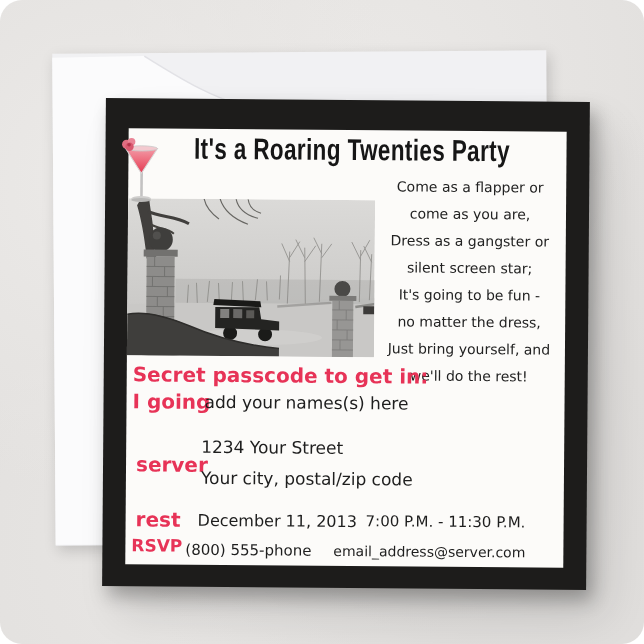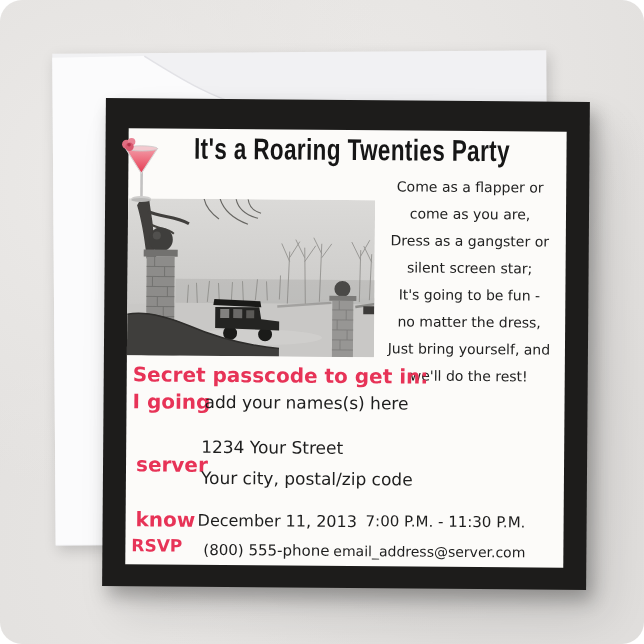--- a/index.html
+++ b/index.html
@@ -30,21 +30,21 @@
   .passcode-heading{left:6px;top:234px;font-size:20px;}
   .passcode-prompt{left:6px;top:261px;font-size:20px;}
   .passcode-names{left:78px;top:263px;font-size:17px;}
   .where-label{left:10px;top:324px;font-size:20px;}
   .where-street{left:75px;top:308px;font-size:17px;}
   .where-city{left:75px;top:339px;font-size:17px;}
   .when-label{left:10px;top:379px;font-size:20px;}
   .when-date{left:72px;top:382px;font-size:16px;}
   .when-time{left:240px;top:382px;font-size:15px;}
   .rsvp-label{left:6px;top:407px;font-size:17px;}
-  .rsvp-phone{left:78px;top:412px;font-size:15px;}
+  .rsvp-phone{left:60px;top:412px;font-size:15px;}
   .rsvp-email{left:208px;top:413px;font-size:14px;}
 </style>
 </head>
 <body>
 
 <div class="stage">
 
   <svg class="envelope" width="644" height="644" viewBox="0 0 644 644">
     <g transform="rotate(-0.4 300 300)">
       <rect x="54" y="52" width="494" height="492" fill="#f1f1f3"></rect>
@@ -154,21 +154,21 @@
 we'll do the rest!</div>
 
       <div class="hand red passcode-heading">Secret passcode to get in:</div>
       <div class="hand red passcode-prompt">I going</div>
       <div class="hand passcode-names">add your names(s) here</div>
 
       <div class="hand red where-label">server</div>
       <div class="hand where-street">1234 Your Street</div>
       <div class="hand where-city">Your city, postal/zip code</div>
 
-      <div class="hand red when-label">know</div>
+      <div class="hand red when-label">rest</div>
       <div class="hand when-date">December 11, 2013</div>
       <div class="hand when-time">7:00 P.M. - 11:30 P.M.</div>
 
       <div class="hand red rsvp-label">RSVP</div>
       <div class="hand rsvp-phone">(800) 555-phone</div>
       <div class="hand rsvp-email">email_address@server.com</div>
 
     </div>
   </div>
 </div>

